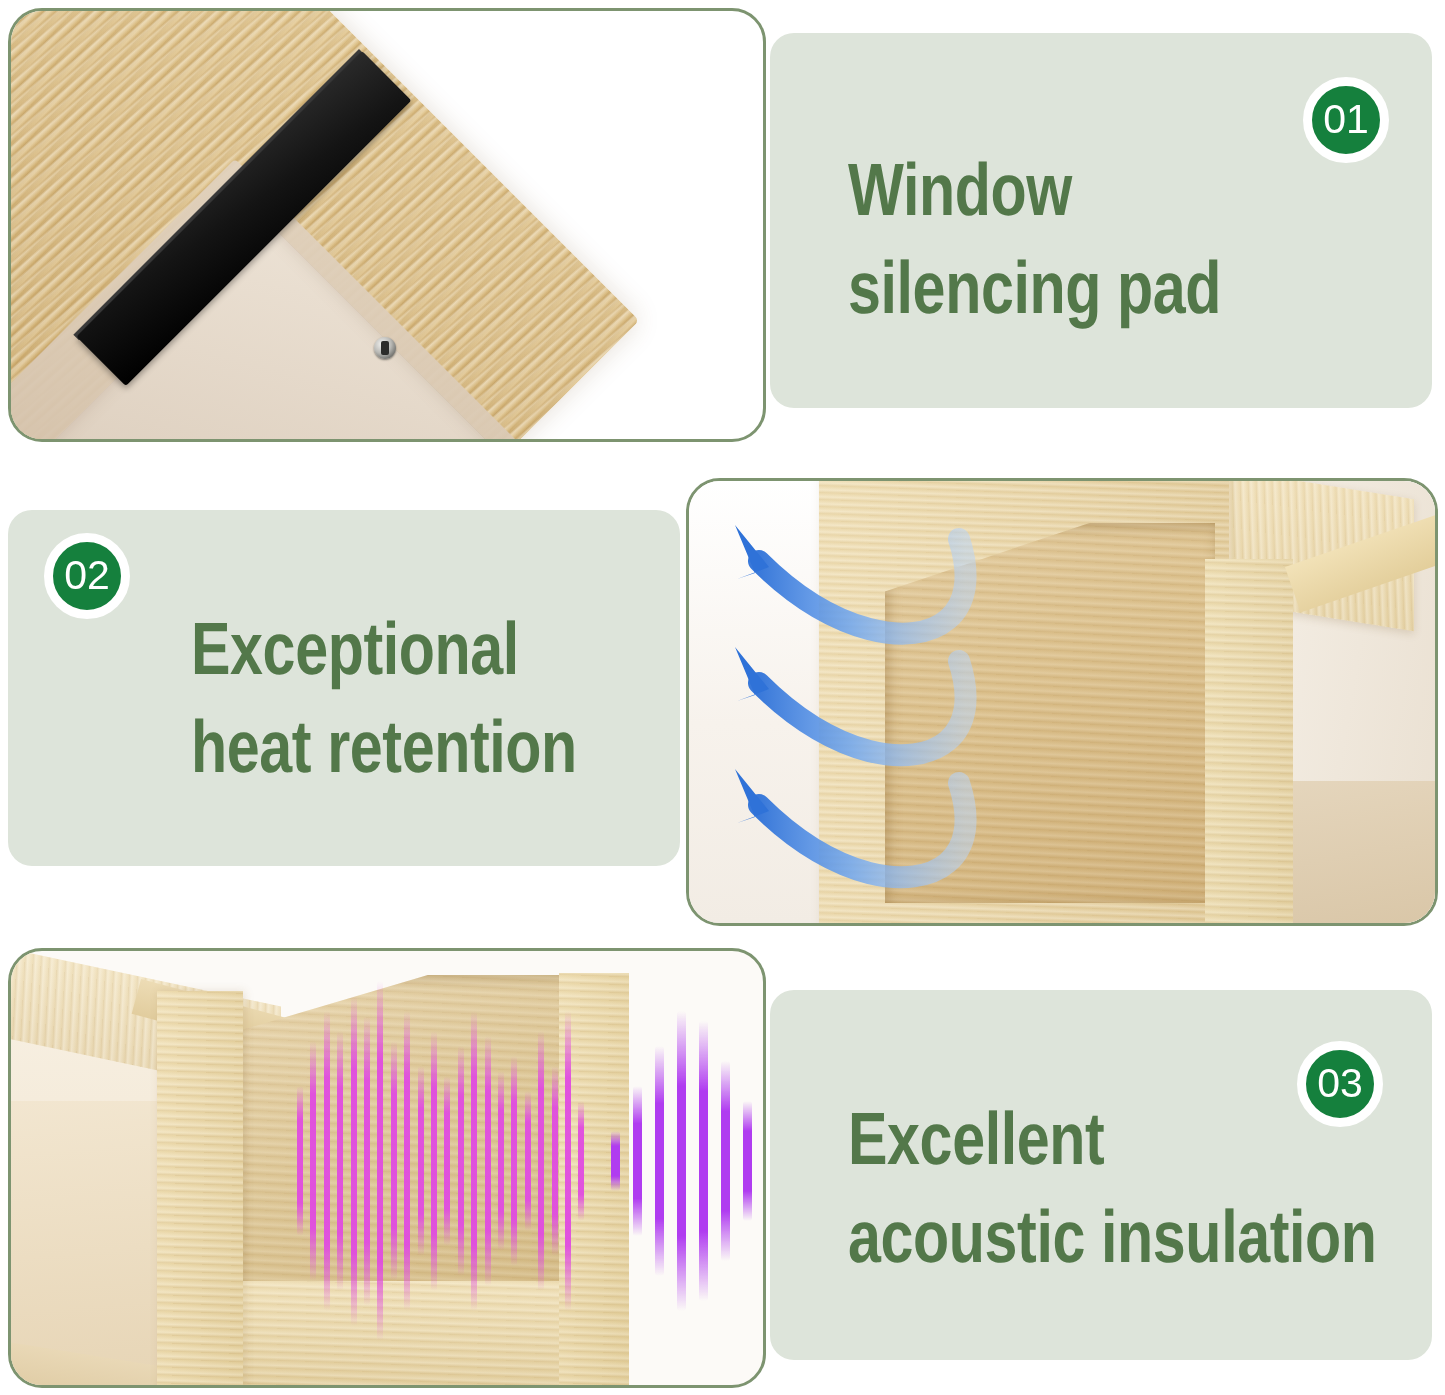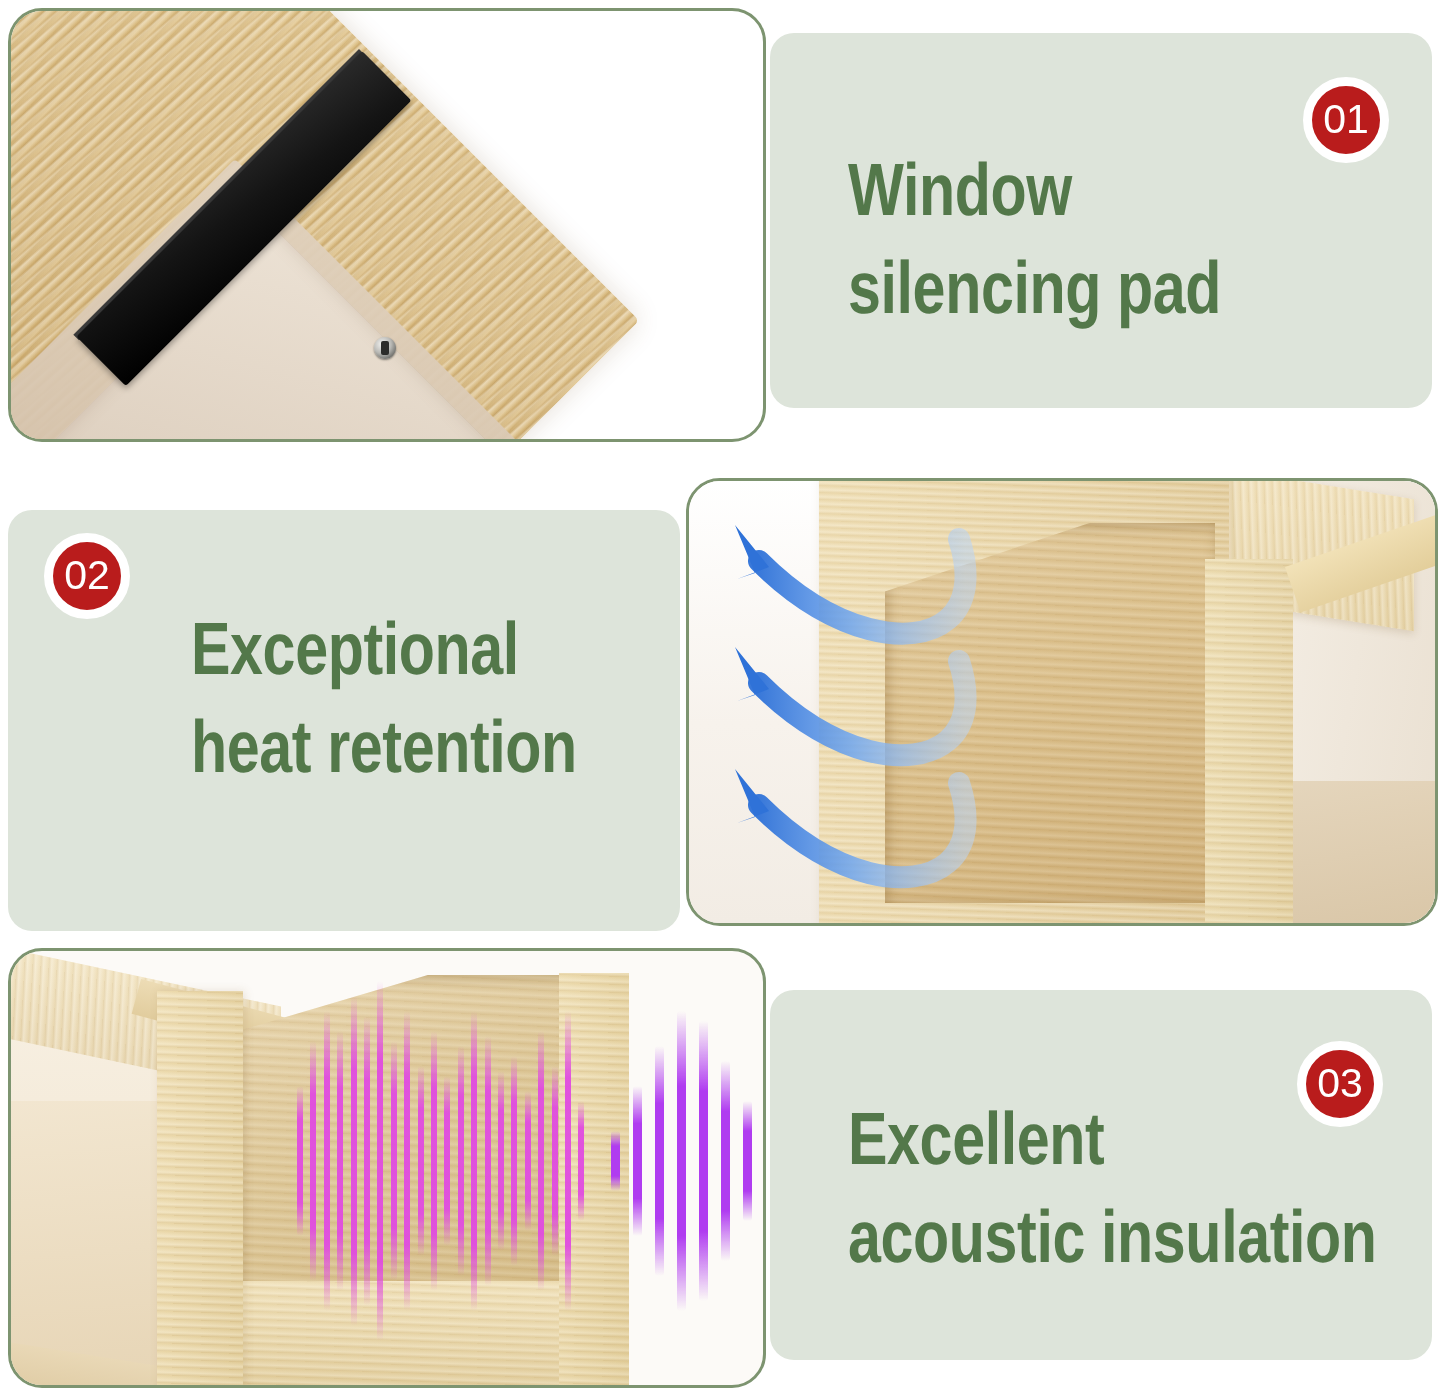--- a/index.html
+++ b/index.html
@@ -47,21 +47,21 @@
     white-space: pre-line;
     text-rendering: geometricPrecision;
   }
 
   
   .badge {
     position: absolute;
     width: 86px;
     height: 86px;
     border-radius: 50%;
-    background: #b91c1c;
+    background: #15803d;
     border: 9px solid #ffffff;
     box-sizing: border-box;
     display: flex;
     align-items: center;
     justify-content: center;
   }
   .badge span {
     color: #ffffff;
     font-family: "Liberation Sans Narrow", "Liberation Sans", sans-serif;
     font-weight: normal;
@@ -335,21 +335,21 @@
   </div>
 
   <div class="text-card" style="left:770px; top:33px; width:662px; height:375px;">
     <div class="badge" style="left:533px; top:44px;">
       <span>01</span>
     </div>
     <div class="headline" style="left:78px; top:108px; width:800px;">Window
 silencing pad</div>
   </div>
 
-  <div class="text-card" style="left:8px; top:510px; width:672px; height:421px;">
+  <div class="text-card" style="left:8px; top:510px; width:672px; height:356px;">
     <div class="badge" style="left:36px; top:23px;">
       <span>02</span>
     </div>
     <div class="headline" style="left:183px; top:90px; width:800px;">Exceptional
 heat retention</div>
   </div>
 
   <div class="photo-card" id="photo2">
     <div class="p2-room-bg"></div>
     <div class="p2-right-wall"></div>

